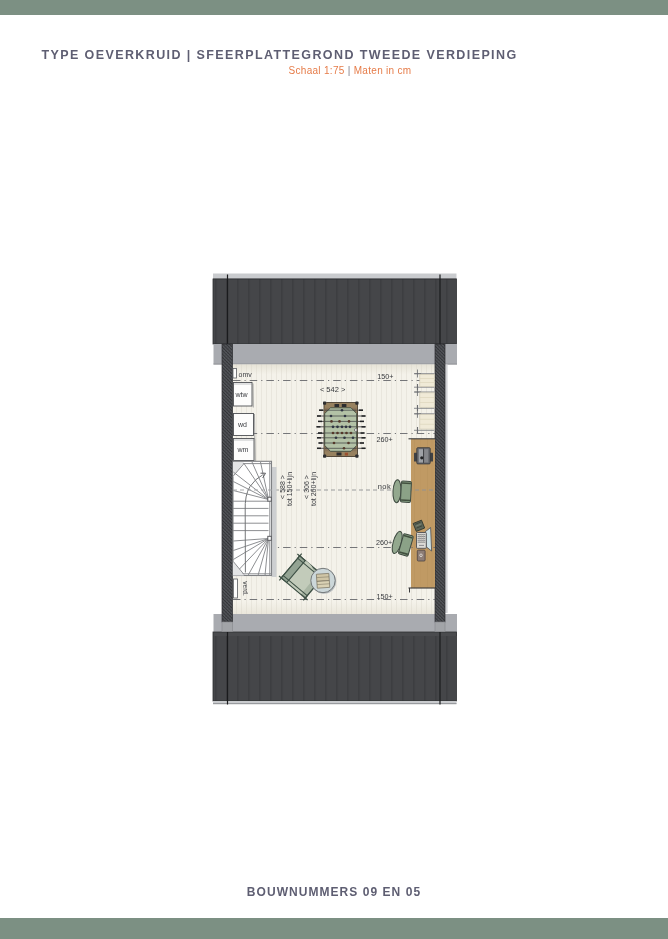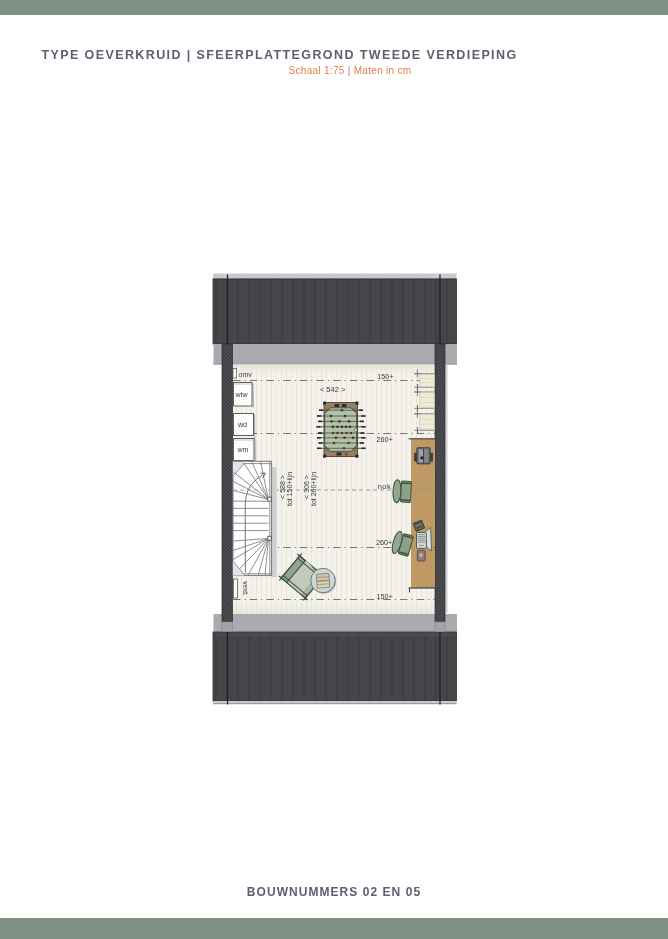--- a/index.html
+++ b/index.html
@@ -8,21 +8,21 @@
 </style>
 </head>
 <body>
 
 <div class="abs" style="left:0;top:0;width:668px;height:15px;background:#7c9083;"></div>
 
 <div class="abs" style="left:0;top:48px;width:559px;text-align:center;font-size:12.5px;font-weight:bold;letter-spacing:1.4px;color:#5e5e72;">TYPE OEVERKRUID&nbsp;|&nbsp;SFEERPLATTEGROND TWEEDE VERDIEPING</div>
 
 <div class="abs" style="left:16px;top:65px;width:668px;text-align:center;font-size:10px;letter-spacing:0.3px;color:#e67c49;">Schaal 1:75 <span style="color:#82828e;">|</span> Maten in cm</div>
 
-<div class="abs" style="left:0;top:885px;width:668px;text-align:center;font-size:12px;font-weight:bold;letter-spacing:1.05px;color:#5e5e72;">BOUWNUMMERS 02 EN 05</div>
+<div class="abs" style="left:0;top:885px;width:668px;text-align:center;font-size:12px;font-weight:bold;letter-spacing:1.05px;color:#5e5e72;">BOUWNUMMERS 09 EN 05</div>
 
 <div class="abs" style="left:0;top:918px;width:668px;height:21px;background:#7c9083;"></div>
 
 <svg class="abs" style="left:212px;top:273px;" width="246" height="434" viewBox="0 0 246 434">
 <defs>
   <pattern id="roofstripe" width="11" height="8" patternUnits="userSpaceOnUse" patternTransform="translate(3.3 0)">
     <rect width="11" height="8" fill="#454649"></rect>
     <rect x="0" width="1.2" height="8" fill="#3a3b3e"></rect>
   </pattern>
   <pattern id="hatch" width="2.4" height="2.4" patternUnits="userSpaceOnUse" patternTransform="rotate(-45)">

